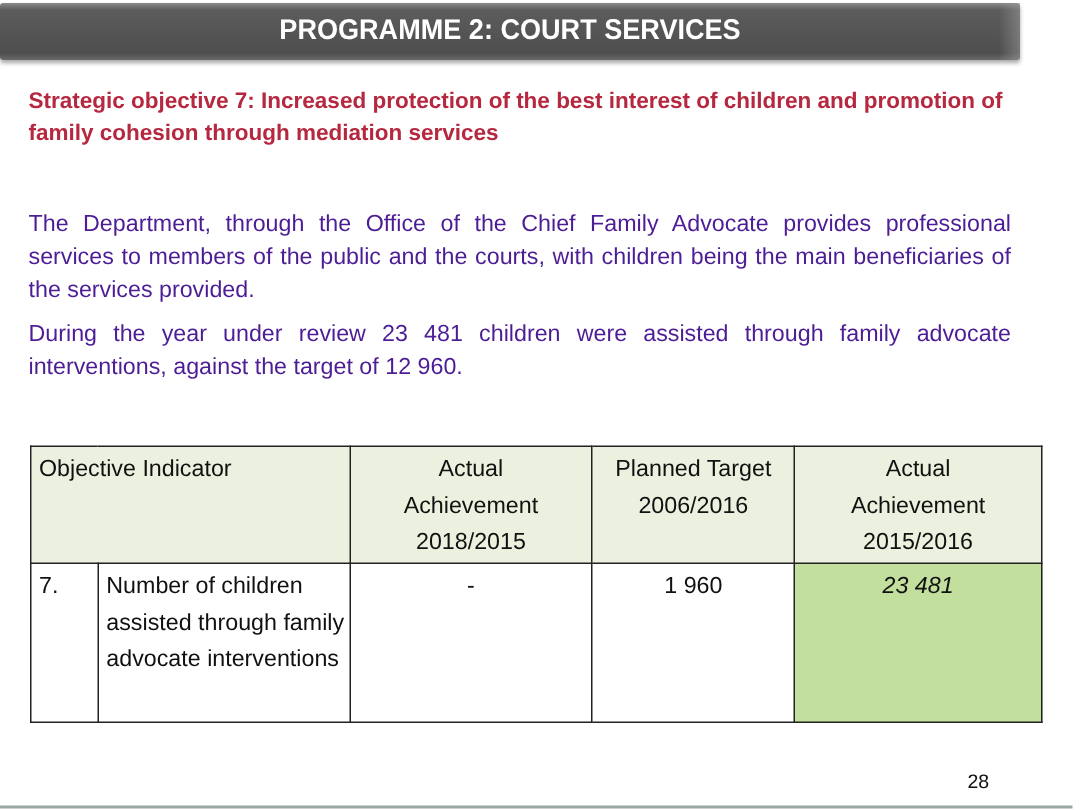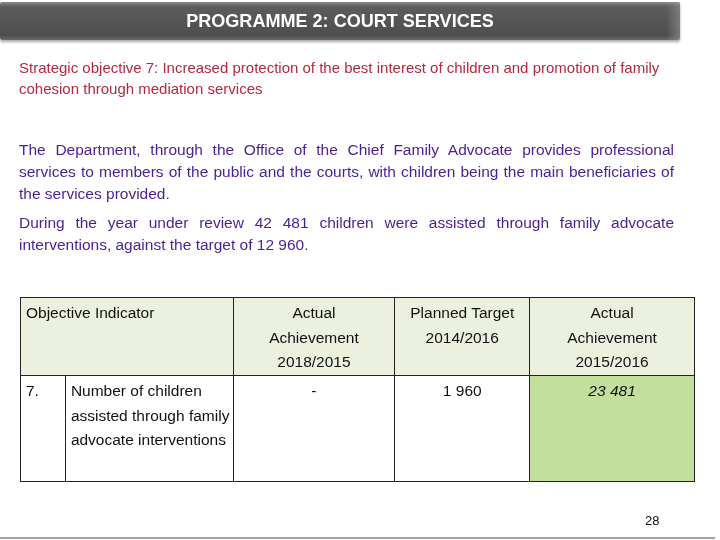--- a/index.html
+++ b/index.html
@@ -44,21 +44,21 @@
       font-size: 19px;
       letter-spacing: 0px;
       transform: scaleX(0.95);
     }
     .objective {
       position: absolute;
       left: 19px;
       top: 57px;
       width: 680px;
       color: #b5283f;
-      font-weight: normal;
+      font-weight: bold;
       font-size: 15px;
       line-height: 21px;
     }
     .para {
       position: absolute;
       left: 19px;
       width: 655px;
       color: #4c1d95;
       font-size: 15.5px;
       line-height: 22px;
@@ -116,35 +116,35 @@
 </head>
 <body>
 
 <div class="title-bar">
   <div class="title-text">PROGRAMME 2: COURT SERVICES</div>
 </div>
 
 <div class="objective">Strategic objective 7: Increased protection of the best interest of children and promotion of family cohesion through mediation services</div>
 
 <div class="para para-1">The Department, through the Office of the Chief Family Advocate provides professional services to members of the public and the courts, with children being the main beneficiaries of the services provided.</div>
-<div class="para para-2">During the year under review 42 481 children were assisted through family advocate interventions, against the target of 12 960.</div>
+<div class="para para-2">During the year under review 23 481 children were assisted through family advocate interventions, against the target of 12 960.</div>
 
 <table class="indicator">
   <colgroup>
     <col style="width:45px">
     <col style="width:168px">
     <col style="width:162px">
     <col style="width:135px">
     <col style="width:165px">
   </colgroup>
   <tbody>
       <tr class="head-row">
     <td class="c-obj" colspan="2">Objective Indicator</td>
     <td class="c-center" style="padding-left:22px;padding-right:22px;">Actual Achievement 2018/2015</td>
-    <td class="c-center" style="padding-left:4px;padding-right:4px;">Planned Target 2014/2016</td>
+    <td class="c-center" style="padding-left:4px;padding-right:4px;">Planned Target 2006/2016</td>
     <td class="c-center" style="padding-left:22px;padding-right:22px;">Actual Achievement 2015/2016</td>
   </tr>
   <tr class="data-row">
     <td class="c-num">7.</td>
     <td class="c-desc">Number of children assisted through family advocate interventions</td>
     <td class="c-center">-</td>
     <td class="c-center">1 960</td>
     <td class="c-center highlight">23 481</td>
   </tr>
 </tbody>

